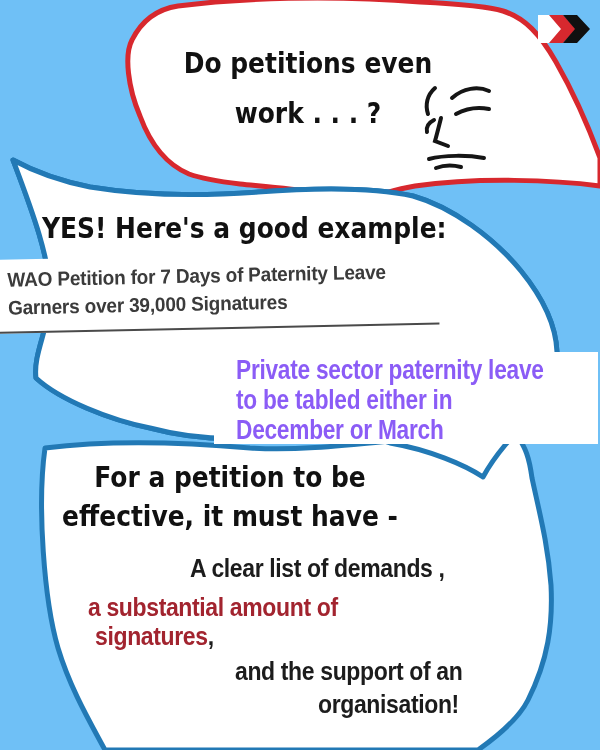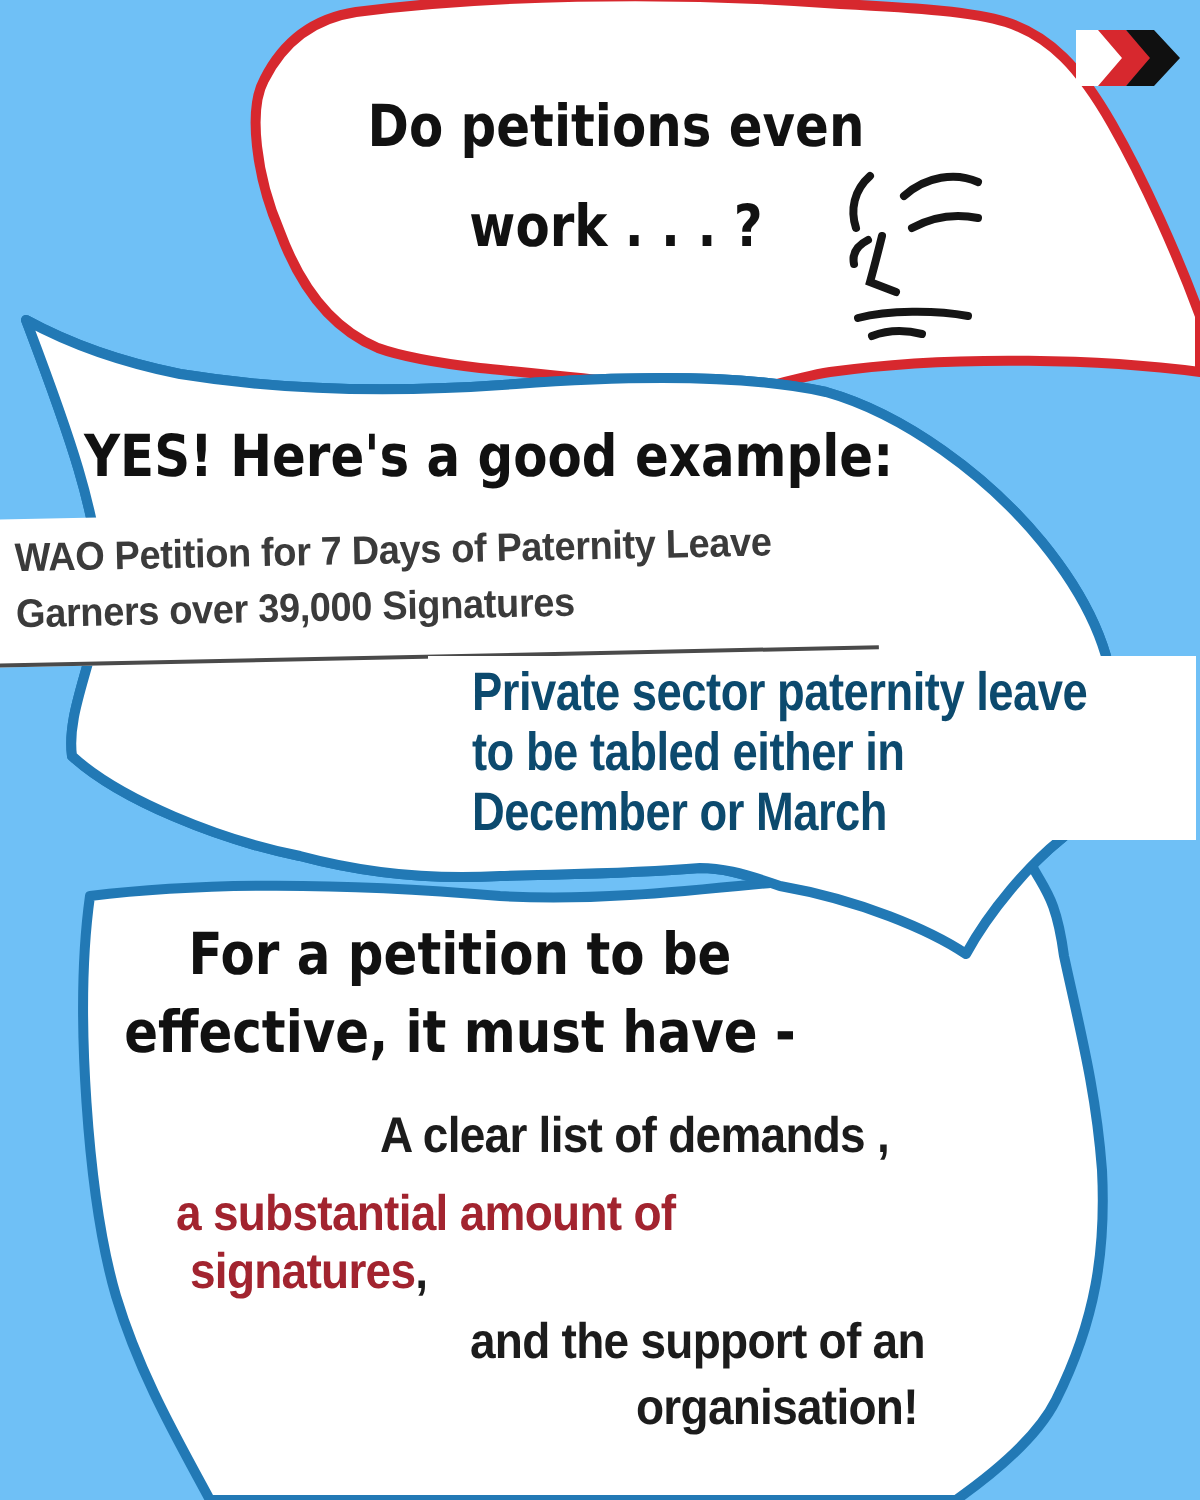--- a/index.html
+++ b/index.html
@@ -56,28 +56,28 @@
     padding:6px 0 0 17px;
     font-size:20px;line-height:28px;
     font-weight:600;
     color:#3b3b3b;
     letter-spacing:-.2px;
   }
   .news-clip-1 span{display:block;transform:scaleX(.95);transform-origin:left top;white-space:nowrap;}
 
   
   .news-clip-2{
-    left:214px;top:328px;width:384px;height:92px;
+    left:214px;top:352px;width:384px;height:92px;
     background:#ffffff;
     z-index:3;
     box-sizing:border-box;
     padding:3px 0 0 22px;
     font-size:27px;line-height:30px;
     font-weight:700;
-    color:#0c4a6e;
+    color:#8b5cf6;
   }
   .news-clip-2 span{display:block;transform:scaleX(.84);transform-origin:left top;white-space:nowrap;letter-spacing:-.3px;}
 
   
   .req{
     font-size:25px;font-weight:700;color:#1c1c1c;
     white-space:nowrap;z-index:4;
     letter-spacing:-.4px;
     transform:scaleX(.92);transform-origin:left top;
   }

